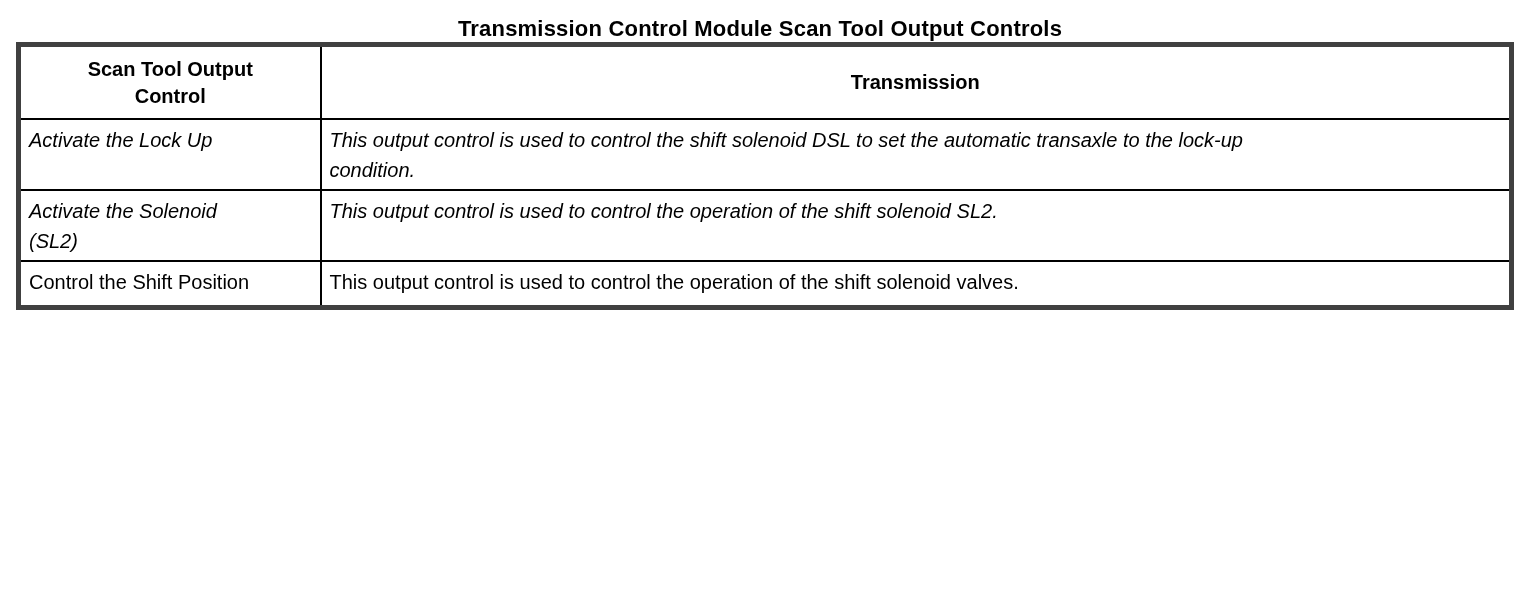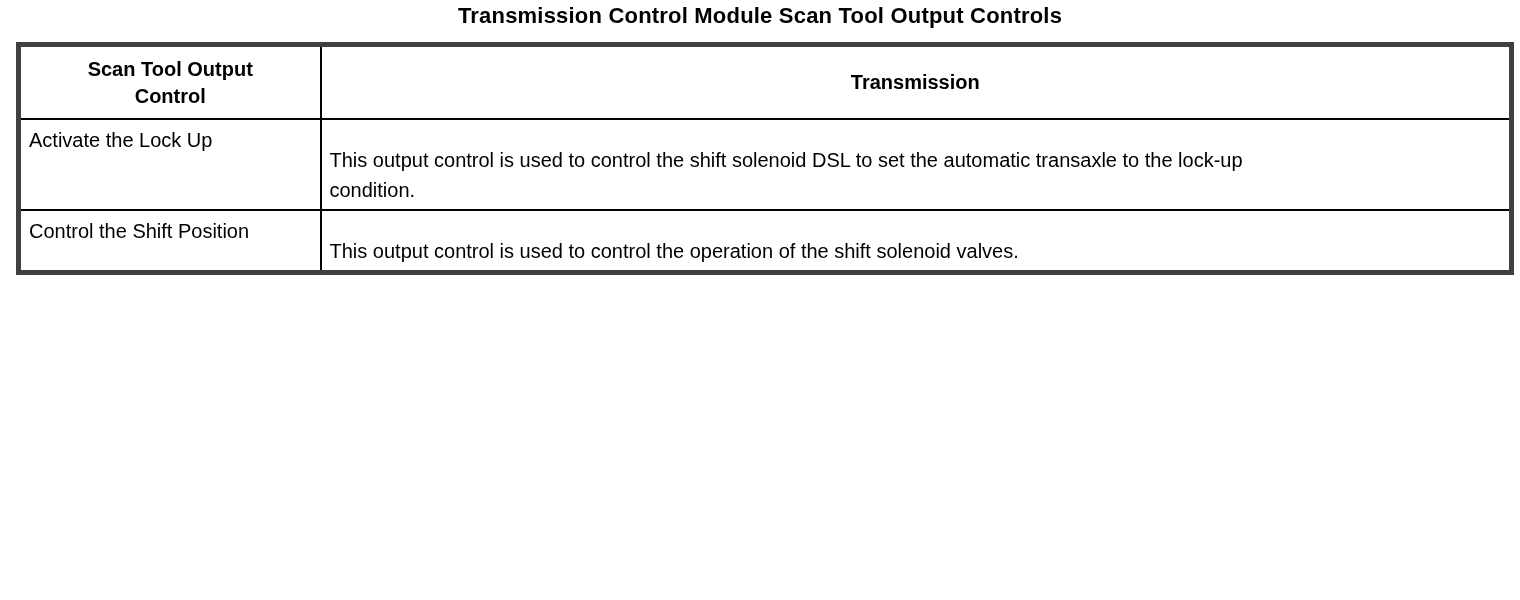--- a/index.html
+++ b/index.html
@@ -11,21 +11,21 @@
   }
   .page {
     position: relative;
     width: 1520px;
     height: 600px;
     background: #ffffff;
     overflow: hidden;
   }
   .doc-title {
     margin: 0;
-    padding-top: 3px;
+    padding-top: 16px;
     text-align: center;
     font-size: 22px;
     font-weight: bold;
     letter-spacing: 0.2px;
   }
   table.scan-table {
     position: absolute;
     top: 42px;
     left: 16px;
     width: 1498px;
@@ -50,30 +50,29 @@
   th.col-control .hdr-text {
     display: inline-block;
     max-width: 200px; 
   }
   table.scan-table td {
     vertical-align: top;
     padding: 5px 8px 4px 8px;
     font-size: 20px;
     line-height: 30px;
   }
-  tr.row-std { height: 53px; }
+  tr.row-std { height: 53px; font-style: italic; }
   tr.row-last { height: 46px; text-decoration: underline; }
   td.cell-control .cell-text {
     display: inline-block;
     max-width: 232px; 
   }
   td.cell-desc .cell-text {
     display: inline-block;
     max-width: 950px; 
-    margin-top: 20px;
   }
 </style>
 </head>
 <body>
 
 <div class="page">
 
   <h1 class="doc-title">Transmission Control Module Scan Tool Output Controls</h1>
 
   <table class="scan-table">
@@ -93,20 +92,28 @@
     </thead>
     <tbody>
       <tr class="row-std">
         <td class="cell-control">
           <span class="cell-text">Activate the Lock Up</span>
         </td>
         <td class="cell-desc">
           <span class="cell-text">This output control is used to control the shift solenoid DSL to set the automatic transaxle to the lock-up condition.</span>
         </td>
       </tr>
+      <tr class="row-std">
+        <td class="cell-control">
+          <span class="cell-text">Activate the Solenoid (SL2)</span>
+        </td>
+        <td class="cell-desc">
+          <span class="cell-text">This output control is used to control the operation of the shift solenoid SL2.</span>
+        </td>
+      </tr>
       <tr class="row-last">
         <td class="cell-control">
           <span class="cell-text">Control the Shift Position</span>
         </td>
         <td class="cell-desc">
           <span class="cell-text">This output control is used to control the operation of the shift solenoid valves.</span>
         </td>
       </tr>
     </tbody>
   </table>

